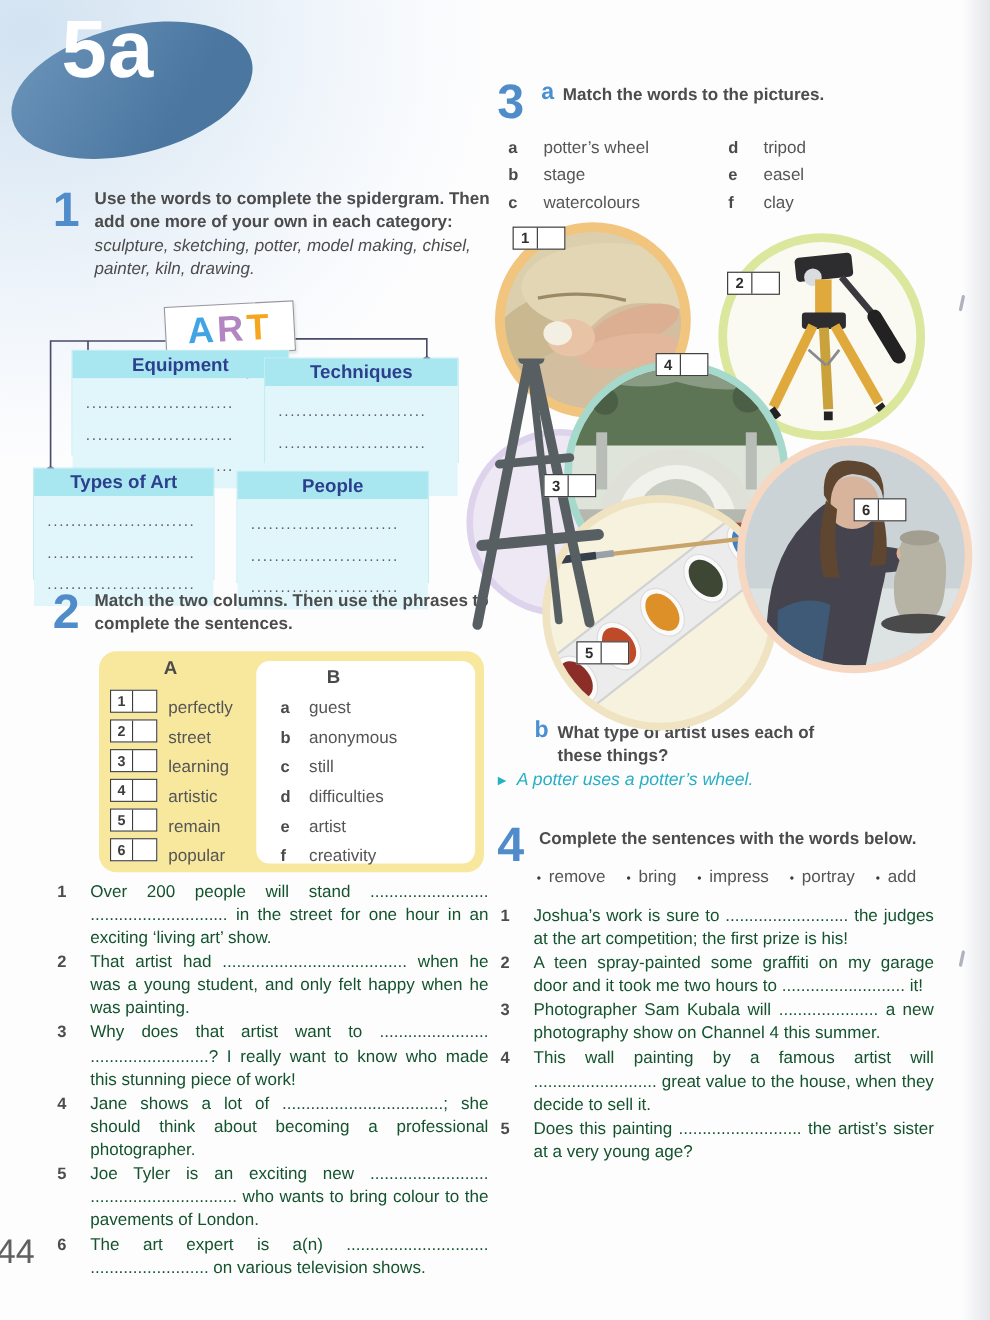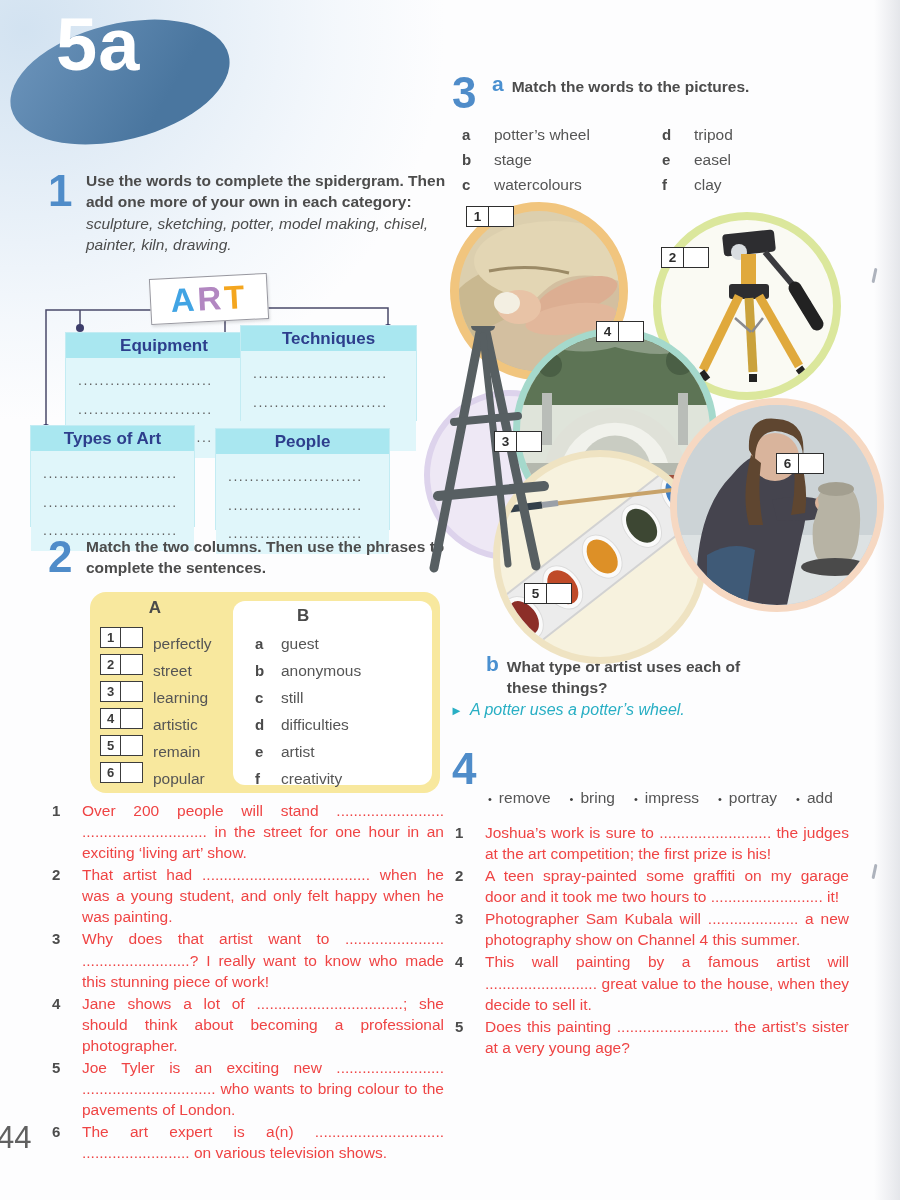--- a/index.html
+++ b/index.html
@@ -32,21 +32,21 @@
   #spidergram svg.lines { position:absolute; left:0; top:0; }
   .art-box { position:absolute; left:125px; top:8px; width:118px; height:46px; background:#fff;
     border:1.5px solid #97979f; box-shadow:1px 2px 3px rgba(0,0,0,.12); transform:rotate(-3deg);
     display:flex; align-items:center; justify-content:center; font-weight:bold; font-size:33px; letter-spacing:3px; }
   .art-a{color:#41a4e4;} .art-r{color:#b287c1;} .art-t{color:#f4a61f;}
   .spider-box { position:absolute; border:1px solid #c3ecf3; }
   .spider-box .sb-head { background:#a9e7f0; color:#2d3e8c; font-weight:bold; font-size:17px;
     text-align:center; padding:3px 0 2px; }
   .spider-box .sb-body { background:#e0f6fa; padding:8px 12px 6px; }
   .sb-dots { font-size:14px; color:#5f5f5f; letter-spacing:1.5px; line-height:2.05; white-space:nowrap; overflow:hidden; }
-  #box-equipment { left:40px;  top:64px;  width:198px; height:96px; }
+  #box-equipment { left:40px;  top:50px;  width:198px; height:96px; }
   #box-techniques{ left:215px; top:57px;  width:177px; height:96px; }
   #box-types     { left:5px;   top:157px; width:165px; height:102px; }
   #box-people    { left:190px; top:160px; width:175px; height:102px; }
 
   
   #ex2-panel { position:absolute; left:90px; top:592px; width:350px; height:201px;
     background:#f8e89e; border-radius:16px; }
   .colA { position:absolute; left:10px; top:6px; width:135px; }
   .colA-header { font-size:17px; font-weight:bold; color:#4a4a4a; text-align:center; width:110px; margin-bottom:6px; }
   .colA-row { display:flex; align-items:center; height:27px; }
@@ -58,21 +58,21 @@
   .colB { position:absolute; left:143px; top:9px; width:199px; height:184px; background:#fff; border-radius:12px; padding:5px 0 0 22px; }
   .colB-header { font-size:17px; font-weight:bold; color:#4a4a4a; margin:0 0 4px 42px; }
   .colB-row { display:flex; height:27px; align-items:center; }
   .colB-letter { font-size:15px; font-weight:bold; color:#4a4a4a; width:26px; }
   .colB-word { font-size:15.5px; color:#555; }
 
   
   .sent-list { position:absolute; }
   .sent { display:flex; margin-bottom:1px; }
   .sent .sn { width:30px; flex:none; font-size:15px; font-weight:bold; color:#4c4c4c; line-height:1.36; padding-top:1px; }
-  .sent .st { font-size:15.5px; color:#ef4444; line-height:1.36; text-align:justify; }
+  .sent .st { font-size:15.5px; color:#14532d; line-height:1.36; text-align:justify; }
 
   
   #ex3-words { position:absolute; left:462px; top:126px; width:420px;
     display:grid; grid-template-columns:32px 168px 32px auto; row-gap:7px; }
   .w-letter { font-size:15px; font-weight:bold; color:#4a4a4a; }
   .w-word { font-size:15.5px; color:#555; }
 
   
   .circle { position:absolute; border-radius:50%; overflow:hidden; }
   #circ-easel-bg { left:424px; top:390px; width:170px; height:170px; background:#eee8f5; border:6px solid #ddd3ec; z-index:1; }
@@ -439,20 +439,21 @@
   <div class="ex-header" style="left:484px; top:652px; width:330px;">
     <div class="sub-letter">b</div>
     <div class="ex-instruction" style="padding-top:4px; width:270px;">What type of artist uses each of these things?</div>
   </div>
   <div id="example-line">
     <span class="arr">►</span><span>A potter uses a potter’s wheel.</span>
   </div>
 
   <div class="ex-header" style="left:452px; top:748px; width:440px;">
     <div class="ex-num">4</div>
+    <div class="ex-instruction" style="padding-top:4px;">Complete the sentences with the words below.</div>
   </div>
   <div id="wordbank">
     <span class="wb-item"><span class="bullet">•</span><span>remove</span></span>
     <span class="wb-item"><span class="bullet">•</span><span>bring</span></span>
     <span class="wb-item"><span class="bullet">•</span><span>impress</span></span>
     <span class="wb-item"><span class="bullet">•</span><span>portray</span></span>
     <span class="wb-item"><span class="bullet">•</span><span>add</span></span>
   </div>
 
   <div class="sent-list" style="left:455px; top:822px; width:394px;">

